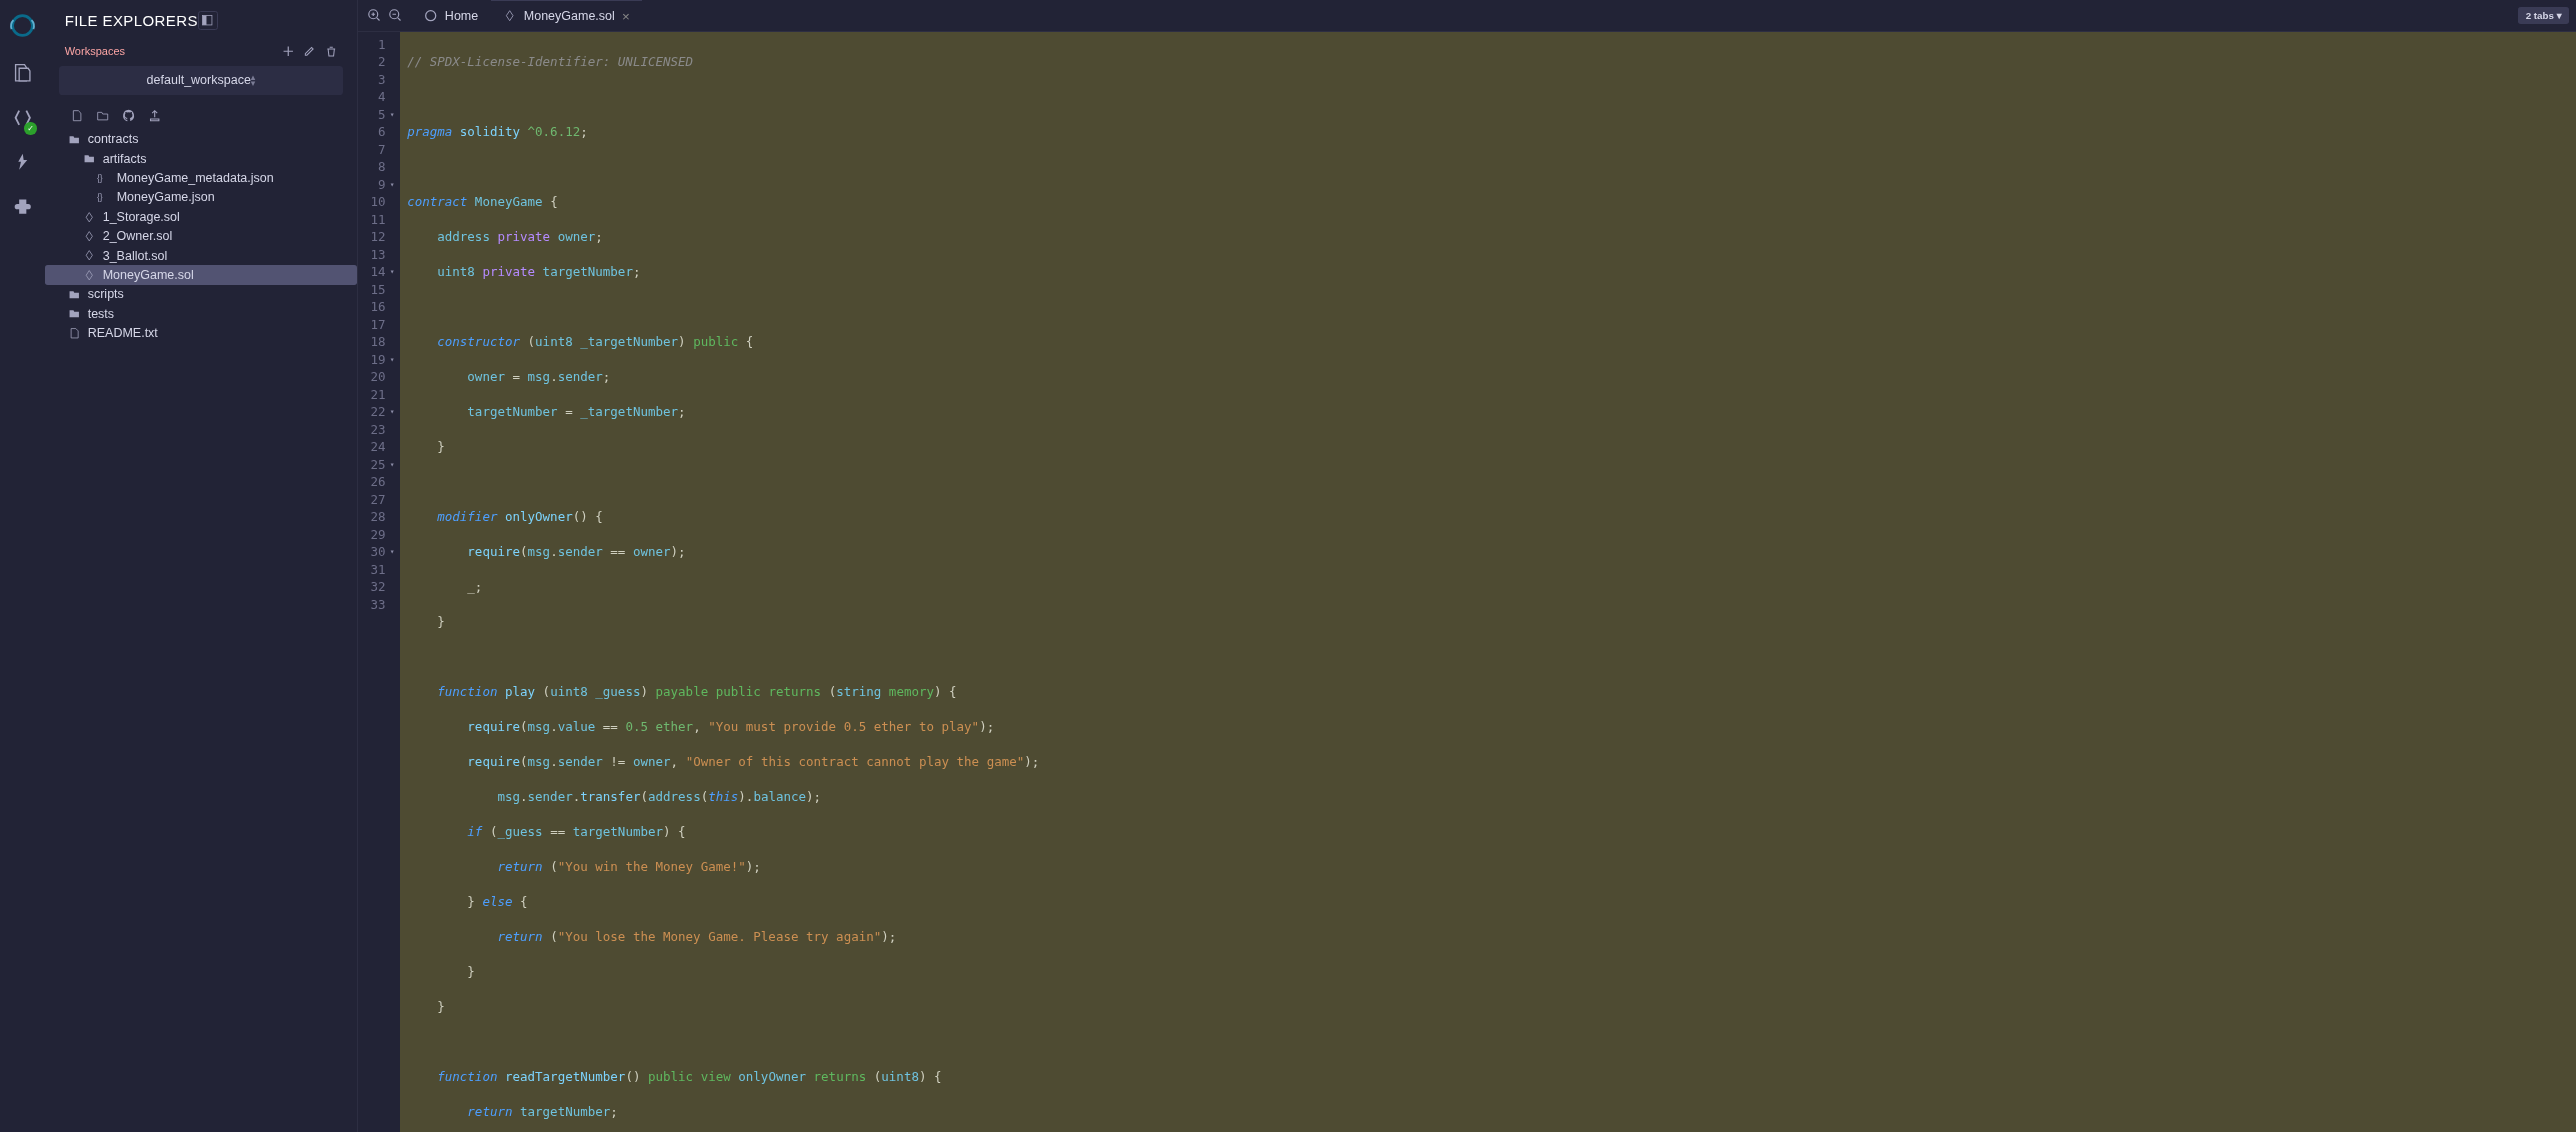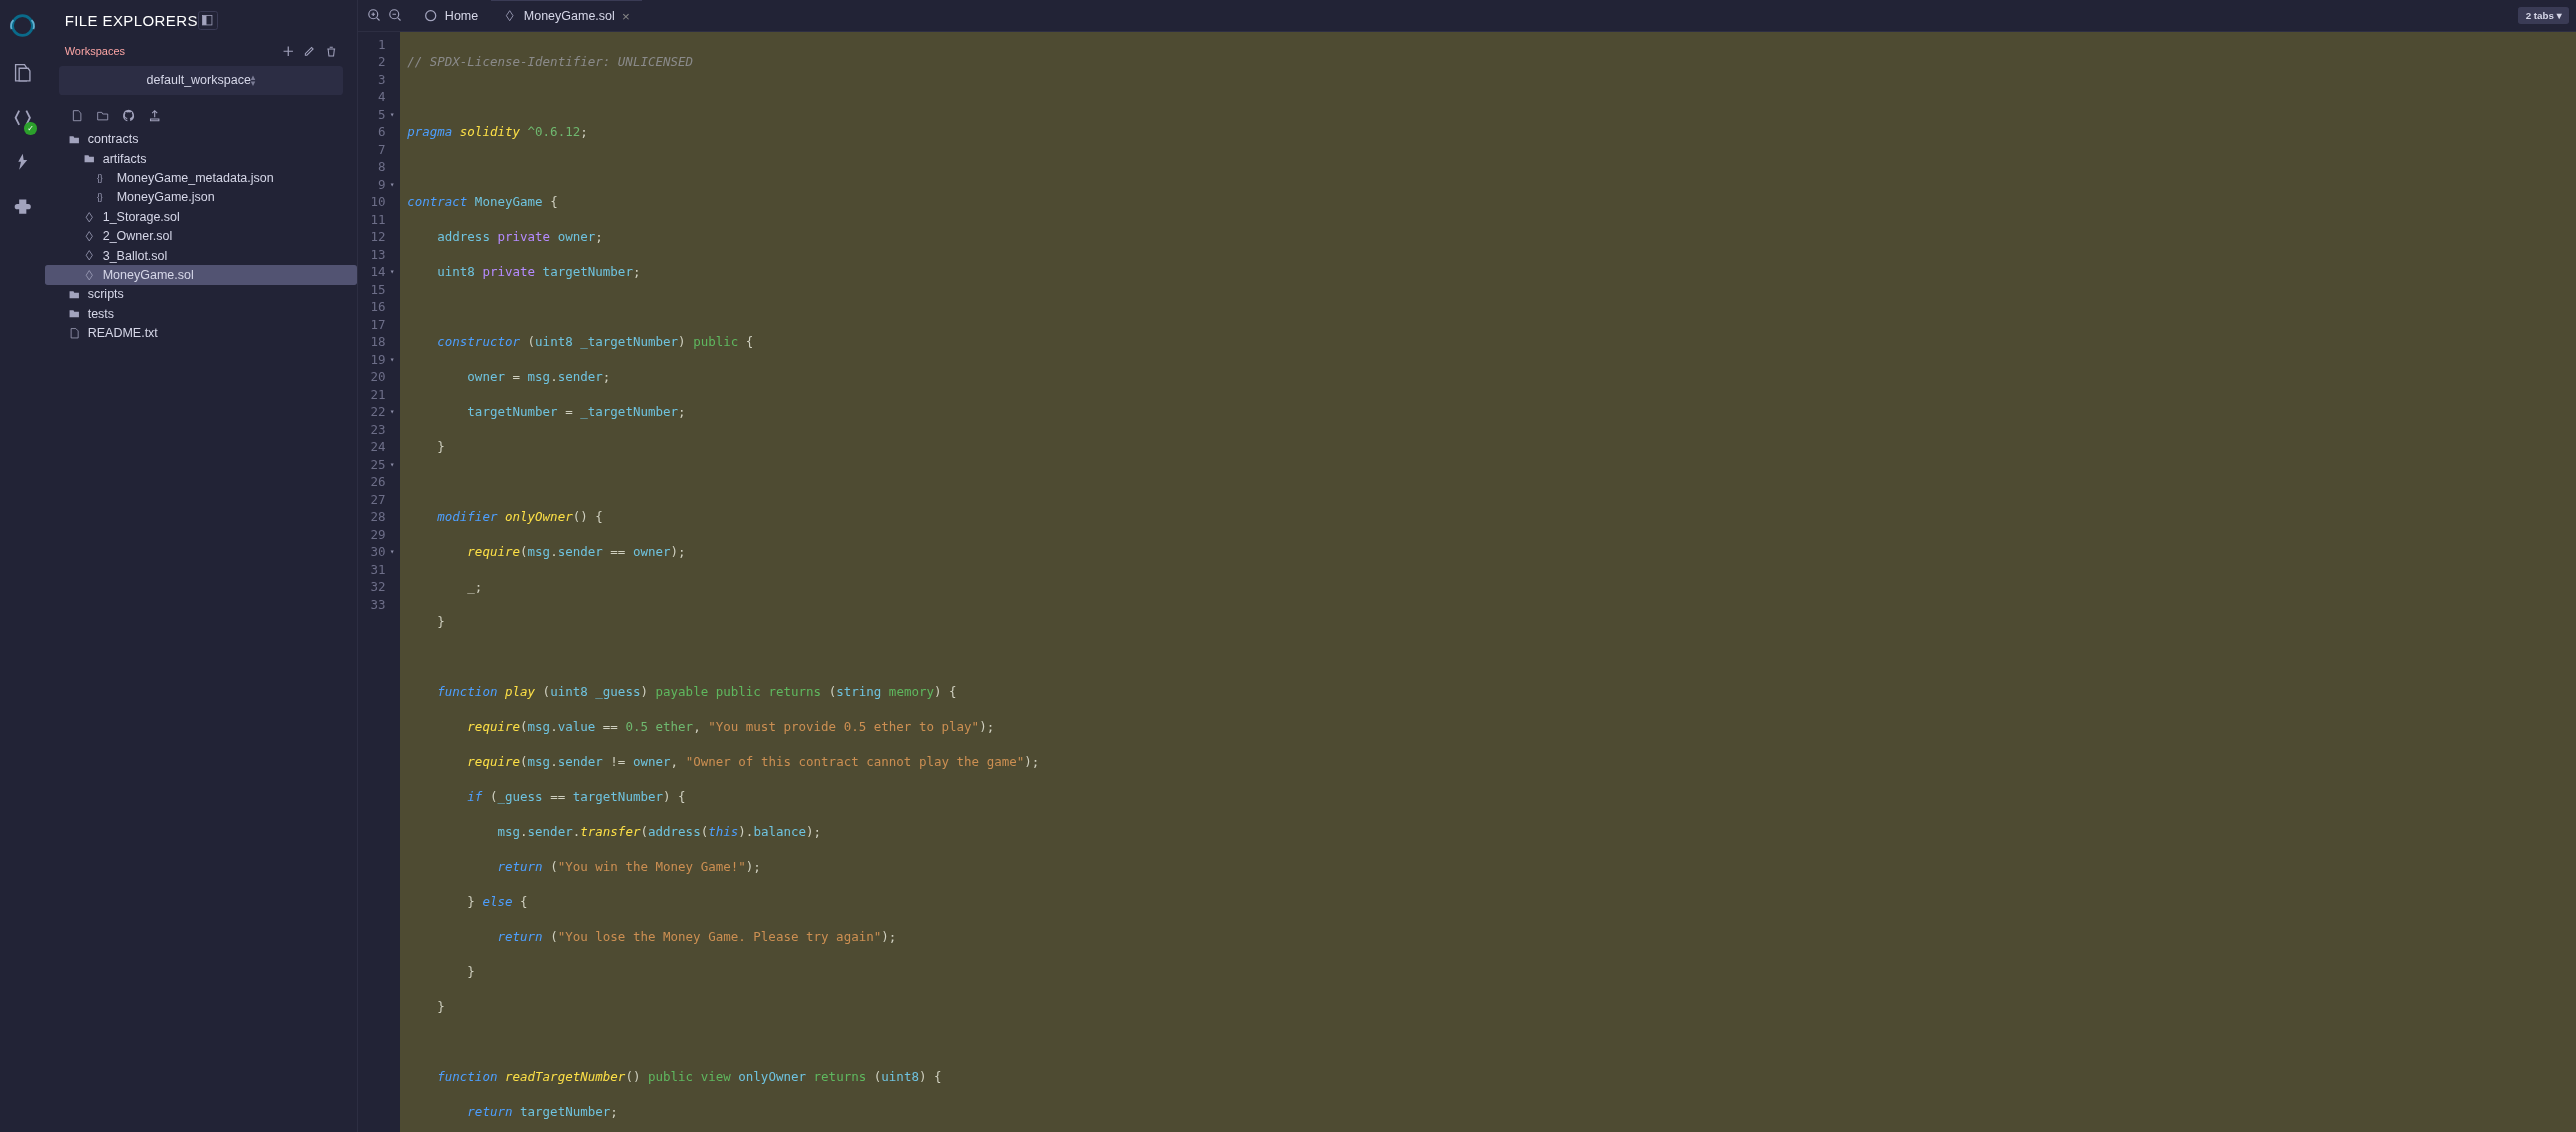--- a/index.html
+++ b/index.html
@@ -51,21 +51,21 @@
 .gutter .fold { font-size:8px; color:#8a8ba5; width:7.2px; display:inline-block; }
 .code { flex:1; padding:3.6px 7.2px; white-space:pre; color:#d0d0c0; }
 .code .row { height:17.5px; }
 
 .c-cmt { font-style:italic; color:#8a8a8a; }
 .c-kw  { color:#4d9fff;font-style:italic; }
 .c-kw2 { color:#b58bff; }
 .c-type{ color:#6fc3df; }
 .c-mod { color:#5fb85f; }
 .c-pun { color:#d0d0c0; }
-.c-fn  { color:#fde047;font-style:italic; }
+.c-fn  { color:#7dd3fc; }
 .c-id  { color:#6fc3df; }
 .c-str { color:#cc8f52; }
 .c-num { color:#6fb86f; }
 </style>
 </head>
 <body>
 
 <div class="leftbar">
   <div class="icon logo">
     <svg viewBox="0 0 32 32">
@@ -294,22 +294,22 @@
 <div class="row"><span class="c-pun">    }</span></div>
 <div class="row"></div>
 <div class="row"><span class="c-kw">    modifier </span><span class="c-fn">onlyOwner</span><span class="c-pun">() {</span></div>
 <div class="row"><span class="c-fn">        require</span><span class="c-pun">(</span><span class="c-type">msg</span><span class="c-pun">.</span><span class="c-id">sender </span><span class="c-pun">== </span><span class="c-id">owner</span><span class="c-pun">);</span></div>
 <div class="row"><span class="c-pun">        _;</span></div>
 <div class="row"><span class="c-pun">    }</span></div>
 <div class="row"></div>
 <div class="row"><span class="c-kw">    function </span><span class="c-fn">play </span><span class="c-pun">(</span><span class="c-type">uint8 </span><span class="c-id">_guess</span><span class="c-pun">) </span><span class="c-mod">payable </span><span class="c-mod">public </span><span class="c-mod">returns </span><span class="c-pun">(</span><span class="c-type">string </span><span class="c-mod">memory</span><span class="c-pun">) {</span></div>
 <div class="row"><span class="c-fn">        require</span><span class="c-pun">(</span><span class="c-type">msg</span><span class="c-pun">.</span><span class="c-id">value </span><span class="c-pun">== </span><span class="c-num">0.5 ether</span><span class="c-pun">, </span><span class="c-str">"You must provide 0.5 ether to play"</span><span class="c-pun">);</span></div>
 <div class="row"><span class="c-fn">        require</span><span class="c-pun">(</span><span class="c-type">msg</span><span class="c-pun">.</span><span class="c-id">sender </span><span class="c-pun">!= </span><span class="c-id">owner</span><span class="c-pun">, </span><span class="c-str">"Owner of this contract cannot play the game"</span><span class="c-pun">);</span></div>
+<div class="row"><span class="c-type">            msg</span><span class="c-pun">.</span><span class="c-id">sender</span><span class="c-pun">.</span><span class="c-fn">transfer</span><span class="c-pun">(</span><span class="c-type">address</span><span class="c-pun">(</span><span class="c-kw">this</span><span class="c-pun">).</span><span class="c-id">balance</span><span class="c-pun">);</span></div>
 <div class="row"><span class="c-kw">        if </span><span class="c-pun">(</span><span class="c-id">_guess </span><span class="c-pun">== </span><span class="c-id">targetNumber</span><span class="c-pun">) {</span></div>
-<div class="row"><span class="c-type">            msg</span><span class="c-pun">.</span><span class="c-id">sender</span><span class="c-pun">.</span><span class="c-fn">transfer</span><span class="c-pun">(</span><span class="c-type">address</span><span class="c-pun">(</span><span class="c-kw">this</span><span class="c-pun">).</span><span class="c-id">balance</span><span class="c-pun">);</span></div>
 <div class="row"><span class="c-kw">            return </span><span class="c-pun">(</span><span class="c-str">"You win the Money Game!"</span><span class="c-pun">);</span></div>
 <div class="row"><span class="c-pun">        } </span><span class="c-kw">else </span><span class="c-pun">{</span></div>
 <div class="row"><span class="c-kw">            return </span><span class="c-pun">(</span><span class="c-str">"You lose the Money Game. Please try again"</span><span class="c-pun">);</span></div>
 <div class="row"><span class="c-pun">        }</span></div>
 <div class="row"><span class="c-pun">    }</span></div>
 <div class="row"></div>
 <div class="row"><span class="c-kw">    function </span><span class="c-fn">readTargetNumber</span><span class="c-pun">() </span><span class="c-mod">public </span><span class="c-mod">view </span><span class="c-id">onlyOwner </span><span class="c-mod">returns </span><span class="c-pun">(</span><span class="c-type">uint8</span><span class="c-pun">) {</span></div>
 <div class="row"><span class="c-kw">        return </span><span class="c-id">targetNumber</span><span class="c-pun">;</span></div>
 
 

